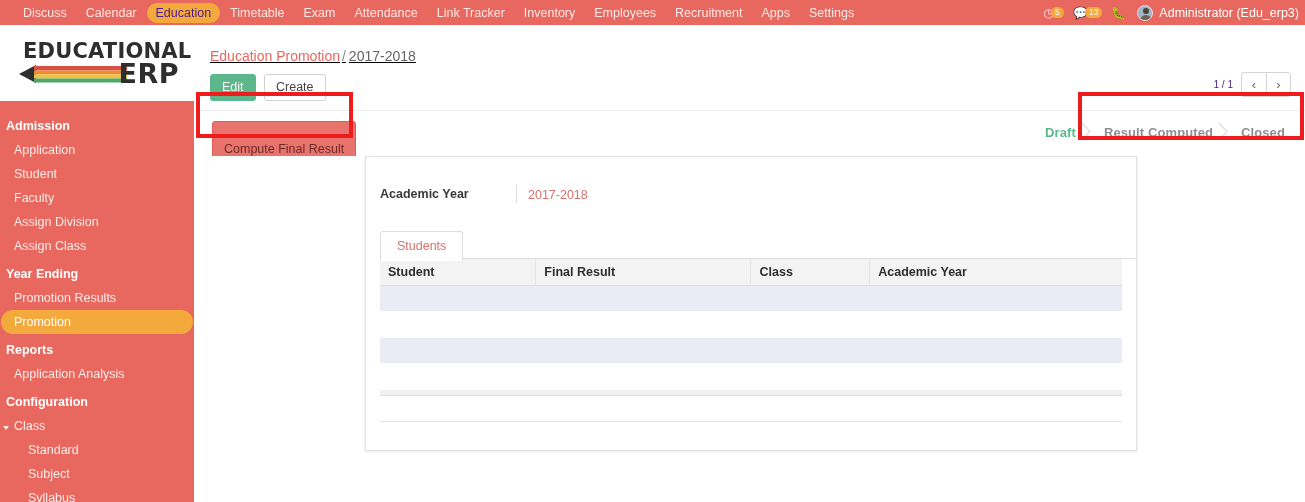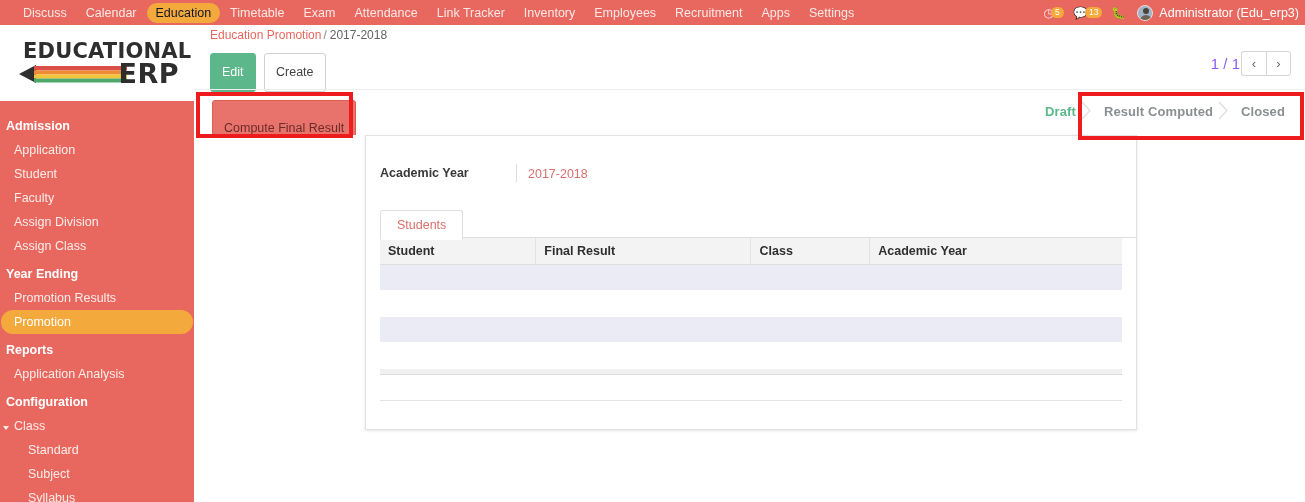--- a/index.html
+++ b/index.html
@@ -18,21 +18,21 @@
     background: #e8685f;
     display: flex; align-items: center;
     white-space: nowrap;
   }
   .nav-items { display: flex; align-items: center; padding-left: 14px; }
   .nav-item {
     color: #fbe7e5; font-size: 12.5px; line-height: 12px;
     padding: 4px 9px; margin-right: 1px;
     border-radius: 11px; cursor: pointer;
   }
-  .nav-item.active { background: #f4a93c; color: #0f172a; text-align: right; }
+  .nav-item.active { background: #f4a93c; color: #4c1d95; text-align: right; }
 
   .nav-right {
     position: absolute; right: 6px; top: 0; height: 25px;
     display: flex; align-items: center; gap: 9px;
   }
   .badge-wrap { position: relative; display: flex; align-items: center; }
   .badge-icon { color: #fde3e0; font-size: 12px; line-height: 12px; }
   .badge-count {
     background: #f4a93c; color: #fff; font-size: 8.5px; line-height: 11px;
     border-radius: 8px; padding: 0 4px; margin-left: -3px;
@@ -102,49 +102,50 @@
     border-bottom: 3.5px solid transparent;
     transform: rotate(90deg);
   }
 
   
   .main {
     position: absolute; left: 194px; top: 25px;
     width: 1111px; height: 477px; background: #ffffff;
   }
   .breadcrumb {
-    padding: 0 0 0 16px; font-size: 12px; line-height: 20px;
+    padding: 21px 0 0 16px; font-size: 14px; line-height: 20px;
     white-space: nowrap;
+    text-decoration: underline;
   }
   .bc-link { color: #e8685f; cursor: pointer; }
   .bc-sep { color: #8a8a8a; margin: 0 3px 0 2px; }
   .bc-current { color: #636363; }
 
   .ctrlbar { position: relative; height: 36px; margin-top: 8px; }
   .btn {
-    font-size: 12.5px; line-height: 13px; padding: 12px 11px;
+    font-size: 12.5px; line-height: 13px; padding: 6px 11px;
     border: 1px solid #d0d0d0; border-radius: 3px;
     background: #ffffff; color: #444; cursor: pointer;
     display: inline-block; vertical-align: top;
   }
   .btn-primary { background: #5cb88a; border-color: #5cb88a; color: #ffffff; }
   .btns-left { position: absolute; left: 16px; top: 0; }
   .btns-left .btn { margin-right: 4px; }
   .btns-mid { position: absolute; left: 391px; top: 0; }
   .btns-mid .btn { margin-right: 2px; }
   .caret-dn { display: inline-block; margin-left: 4px;
     width: 0; height: 0; vertical-align: middle;
     border-left: 3.5px solid transparent; border-right: 3.5px solid transparent;
     border-top: 4px solid #555; }
 
   .pager {
     position: absolute; right: 14px; top: -2px;
     display: flex; align-items: center; gap: 0;
   }
-  .pager-count { font-size: 15px; color: #8b5cf6; margin-right: 1px; }
+  .pager-count { font-size: 10px; color: #4c1d95; margin-right: 8px; }
   .pager-btn {
     width: 25px; height: 25px; border: 1px solid #d5d5d5;
     background: #fff; color: #666; font-size: 13px;
     display: flex; align-items: center; justify-content: center;
     cursor: pointer;
   }
   .pager-btn.first { border-right: none; border-radius: 3px 0 0 3px; }
   .pager-btn.last { border-radius: 0 3px 3px 0; }
 
   

